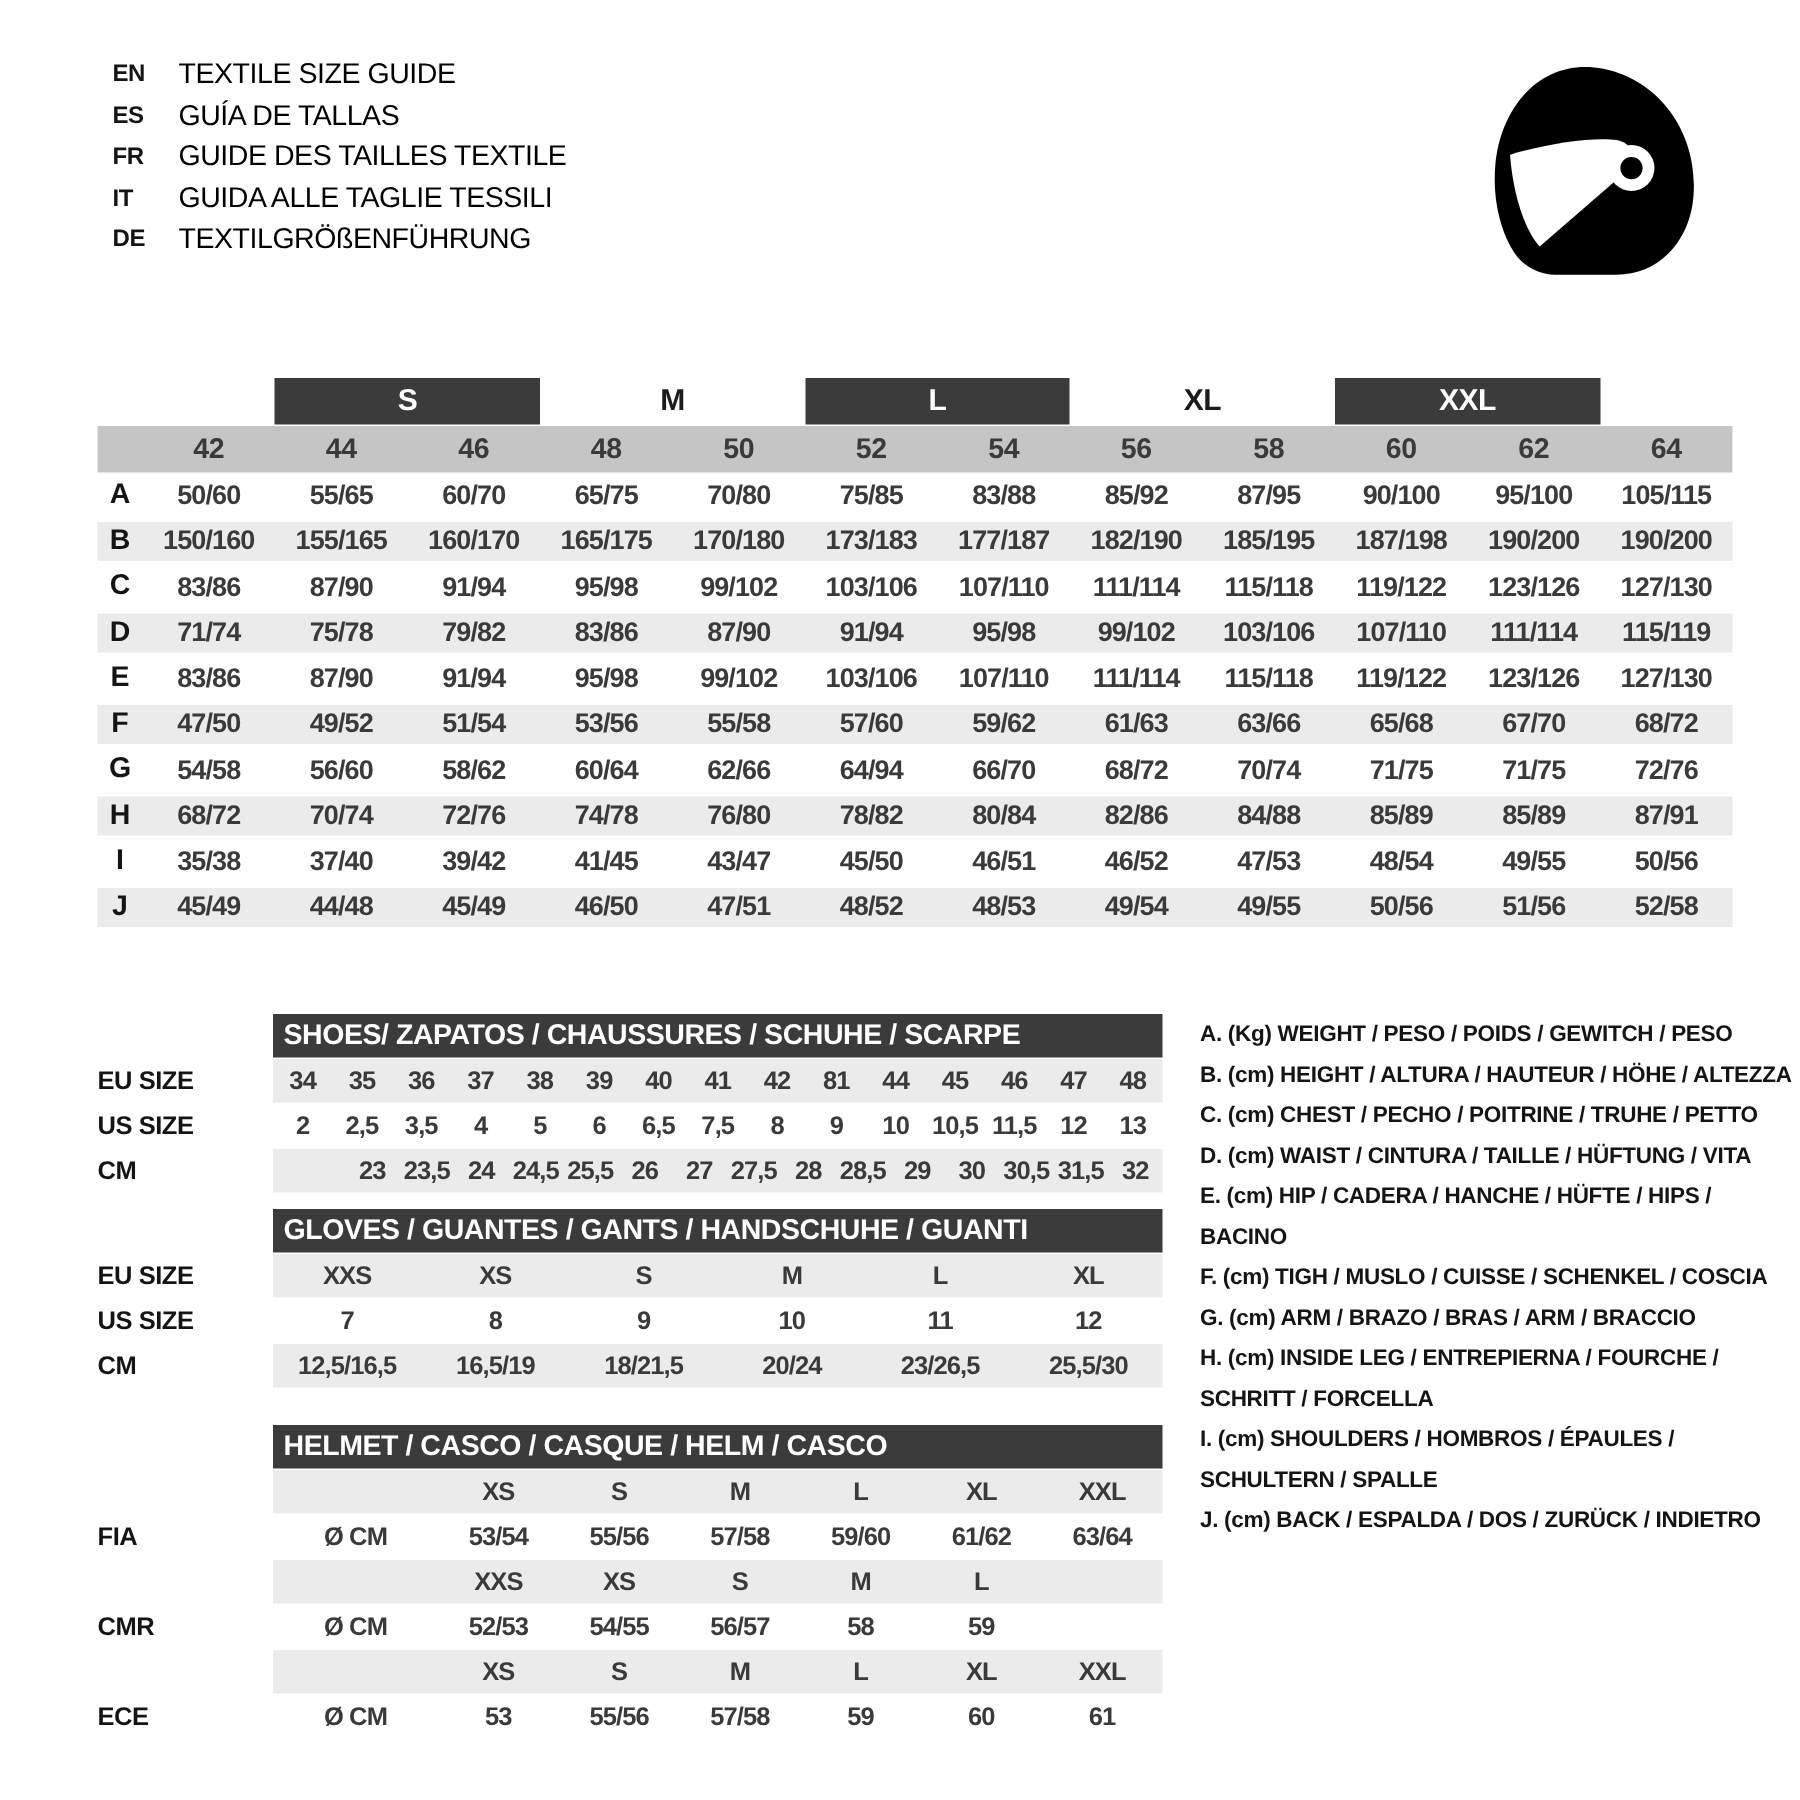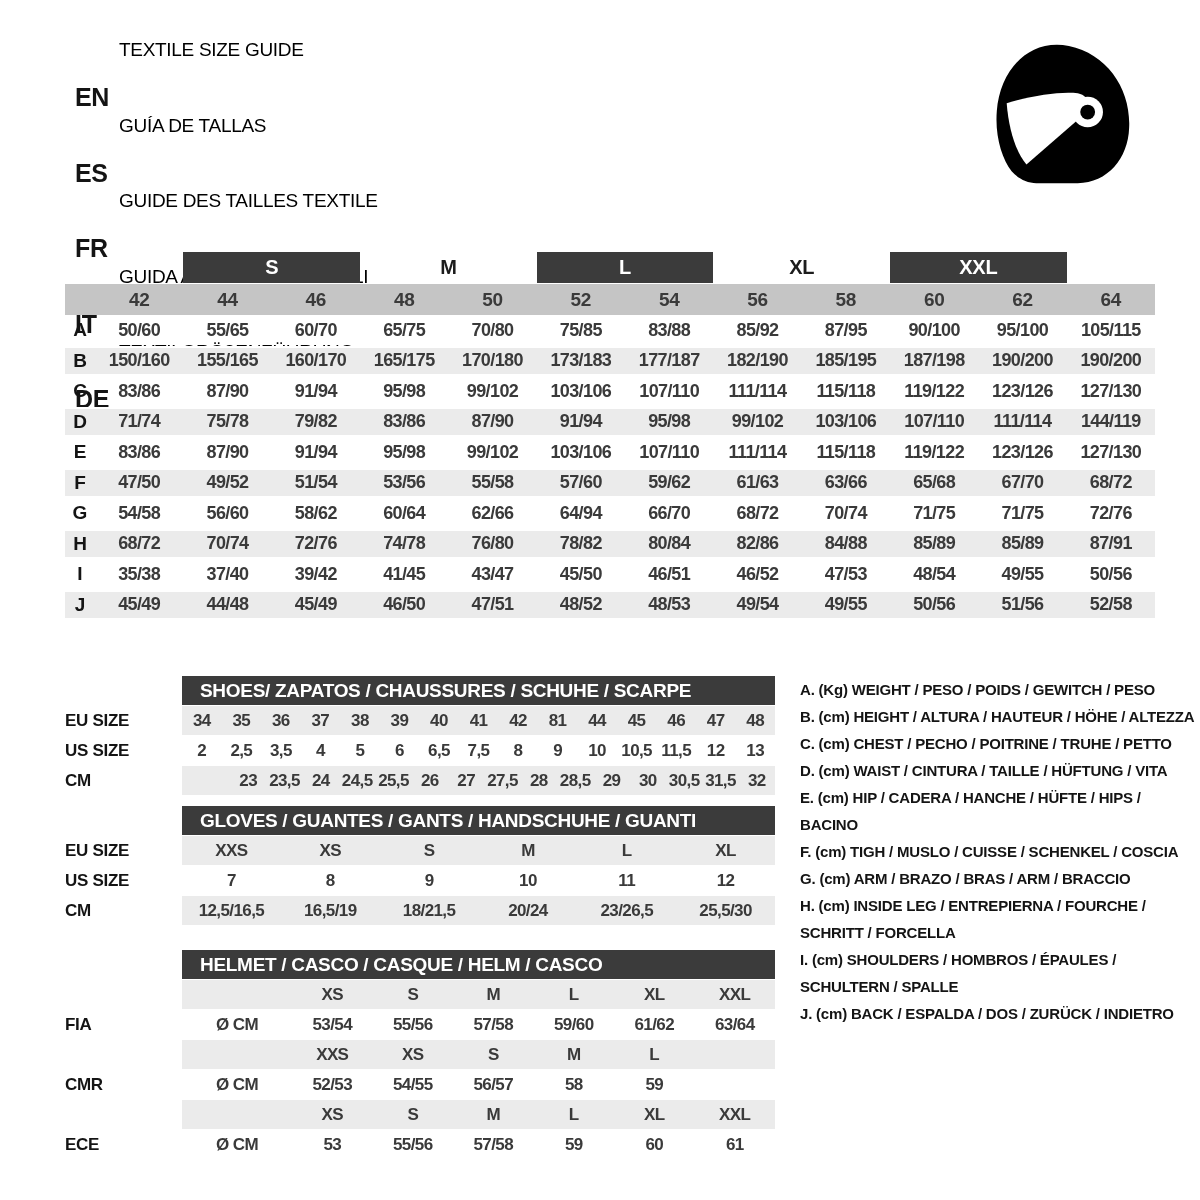--- a/index.html
+++ b/index.html
@@ -6,21 +6,21 @@
   body{
     width:1200px;height:1200px;background:#ffffff;
     font-family:"Liberation Sans", sans-serif;
     -webkit-font-smoothing:antialiased;
   }
   .sheet{position:relative;width:1200px;height:1200px;overflow:hidden;background:#fff;}
 
   
   .lang-list{position:absolute;left:75px;top:36px;}
   .lang-row{display:flex;line-height:27.5px;}
-  .lang-code{width:44px;font-weight:bold;font-size:25px;color:#141414;letter-spacing:-0.3px;margin-top:48px;}
+  .lang-code{width:44px;font-weight:bold;font-size:16px;color:#141414;letter-spacing:-0.3px;}
   .lang-label{font-weight:normal;font-size:19px;color:#000000;letter-spacing:-0.3px;white-space:nowrap;}
 
   
   .helmet-icon{position:absolute;left:982px;top:36px;width:158px;height:158px;}
 
   
   .main-table{position:absolute;left:65px;top:252px;width:1090px;}
   .grid13{display:grid;grid-template-columns:30px repeat(12,1fr);}
   .group-row{height:31px;}
   .group-box,.group-plain{display:flex;align-items:center;justify-content:center;
@@ -37,21 +37,21 @@
   .m-cell{display:flex;align-items:center;justify-content:center;
     font-weight:bold;font-size:18px;color:#3a3a3a;letter-spacing:-0.6px;white-space:nowrap;}
 
   
   .sub-table{position:absolute;left:65px;width:710px;}
   .st-row{display:flex;height:29px;margin-bottom:1px;}
   .st-spacer{width:117px;}
   .st-label{width:117px;display:flex;align-items:center;
     font-weight:bold;font-size:17px;color:#141414;letter-spacing:-0.3px;}
   .title-bar{width:593px;background:var(--dark,#3b3b3b);color:#fff;display:flex;align-items:center;
-    font-weight:bold;font-size:19px;letter-spacing:-0.3px;padding-left:18px;box-sizing:border-box;white-space:nowrap;}
+    font-weight:bold;font-size:19px;letter-spacing:-0.3px;padding-left:7px;box-sizing:border-box;white-space:nowrap;}
   .st-body{width:593px;display:grid;box-sizing:border-box;}
   .st-body.striped{background:var(--stripe,#ebebeb);}
   .st-cell{display:flex;align-items:center;justify-content:center;
     font-weight:bold;font-size:17px;color:#3a3a3a;letter-spacing:-0.6px;white-space:nowrap;}
 
   
   .legend{position:absolute;left:800px;top:676px;width:398px;}
   .legend-item{font-weight:bold;font-size:15px;line-height:27px;color:#141414;letter-spacing:-0.2px;}
 </style>
 </head>
@@ -166,21 +166,21 @@
           <div class="m-cell">75/78</div>
           <div class="m-cell">79/82</div>
           <div class="m-cell">83/86</div>
           <div class="m-cell">87/90</div>
           <div class="m-cell">91/94</div>
           <div class="m-cell">95/98</div>
           <div class="m-cell">99/102</div>
           <div class="m-cell">103/106</div>
           <div class="m-cell">107/110</div>
           <div class="m-cell">111/114</div>
-          <div class="m-cell">144/119</div>
+          <div class="m-cell">115/119</div>
         </div>
         <div class="m-row grid13">
           <div class="m-label">E</div>
           <div class="m-cell">83/86</div>
           <div class="m-cell">87/90</div>
           <div class="m-cell">91/94</div>
           <div class="m-cell">95/98</div>
           <div class="m-cell">99/102</div>
           <div class="m-cell">103/106</div>
           <div class="m-cell">107/110</div>

